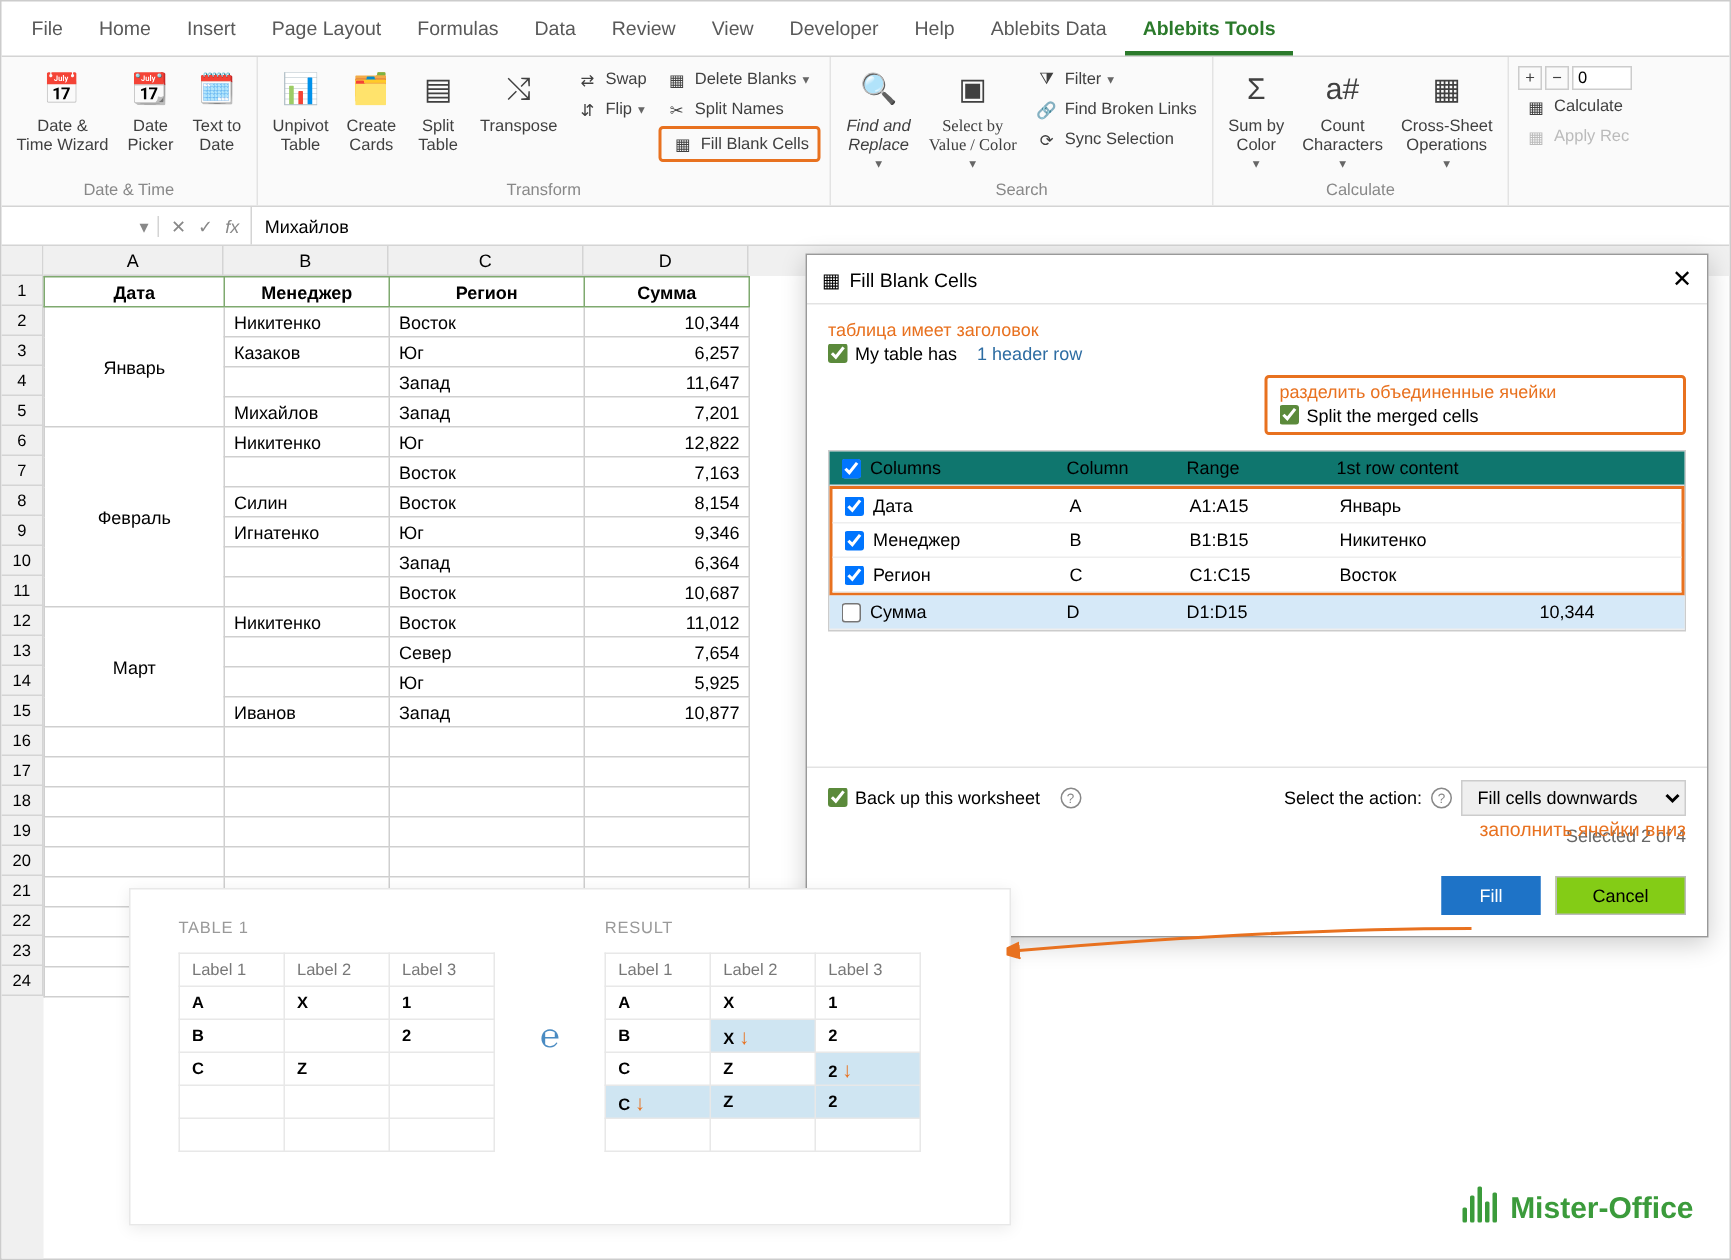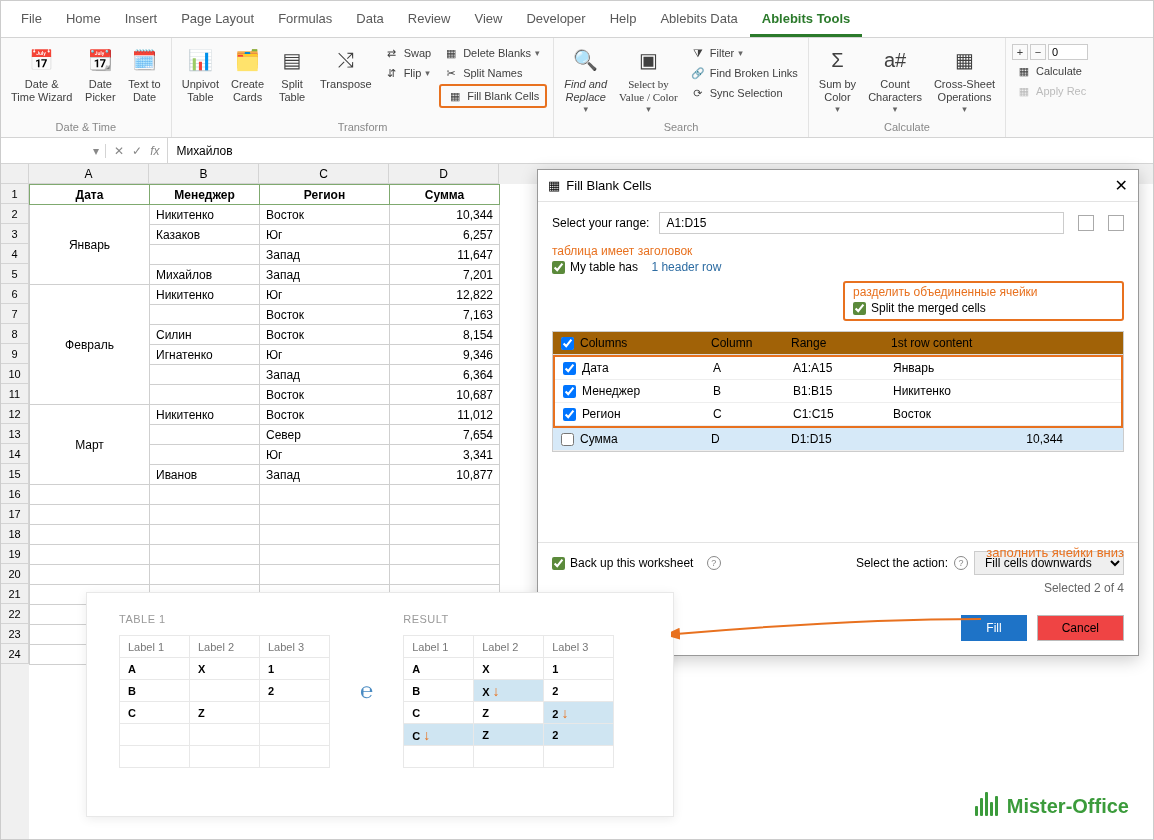--- a/index.html
+++ b/index.html
@@ -33,34 +33,34 @@
 .num { text-align:right; }
 .dialog { position:absolute; left:536px; top:168px; width:602px; background:#fff; border:1px solid #999; box-shadow:0 4px 16px rgba(0,0,0,0.2); font-size:12px; }
 .dialog-title { display:flex; align-items:center; justify-content:space-between; padding:6px 10px; border-bottom:1px solid #e3e3e3; font-size:13px; }
 .dialog-body { padding:10px 14px; }
 .orange-h { color:#e8711f; font-size:16px; margin-bottom:8px; }
 .range-row { display:flex; align-items:center; gap:10px; margin-bottom:10px; }
 .range-row input { flex:1; border:1px solid #ccc; padding:3px 6px; font-size:12px; }
 .opt-row { display:flex; gap:30px; margin-bottom:10px; align-items:flex-start; }
 .opt-col { flex:1; }
 .orange-note { color:#e8711f; font-size:12px; margin-bottom:2px; }
-.cbox { display:flex; align-items:center; gap:5px; }
+.cbox { display:flex; align-items:flex-start; gap:5px; }
 .cbox input { accent-color:#5b8a3b; }
 .link-like { color:#2d6ca2; text-decoration:none; }
 .cols-grid { border:1px solid #ccc; margin:8px 0 80px; }
-.cols-grid .hdr { display:flex; background:#a16207; border-bottom:1px solid #ddd; }
+.cols-grid .hdr { display:flex; background:#0f766e; border-bottom:1px solid #ddd; }
 .cols-grid .row { display:flex; border-bottom:1px solid #eee; }
 .cols-grid .row.sel { background:#d6e9f8; }
 .cols-grid .c { padding:4px 8px; }
 .c1 { width:150px; display:flex; align-items:center; gap:6px; } .c2{ width:80px; } .c3 { width:100px;} .c4 { flex:1; }
 .dlg-bottom { border-top:1px solid #e3e3e3; padding:8px 14px 4px; }
 .action-row { display:flex; align-items:center; justify-content:space-between; margin-bottom:6px; }
 .sel-row { text-align:right; color:#666; margin-bottom:20px; }
 .btn-row { display:flex; justify-content:flex-end; gap:10px; padding-bottom:10px; }
-.btn { padding:5px 24px; border:1px solid #bbb; background:#ef4444; cursor:pointer; font-size:12px; }
+.btn { padding:5px 24px; border:1px solid #bbb; background:#84cc16; cursor:pointer; font-size:12px; }
 .btn.primary { background:#1e73c7; color:#fff; border-color:#1e73c7; }
 .select-action select { border:1px solid #ccc; padding:3px 6px; font-size:12px; width:150px; }
 .help-ico { display:inline-flex; width:14px; height:14px; border:1px solid #888; border-radius:50%; align-items:center; justify-content:center; font-size:9px; color:#888; }
 .example-panel { position:absolute; left:85px; top:591px; width:588px; height:225px; background:#fff; border:1px solid #e8e8e8; box-shadow:0 2px 10px rgba(0,0,0,0.08); padding:20px 32px; font-size:11px; }
 .example-panel .hdr2 { color:#999; font-weight:400; letter-spacing:0.5px; margin-bottom:10px; font-size:11px; }
 .ex-tables { display:flex; gap:30px; align-items:flex-start; }
 table.ex { border-collapse:collapse; }
 table.ex td, table.ex th { border:1px solid #e8e8e8; width:70px; height:22px; padding:0 8px; font-size:11px; text-align:left; }
 table.ex th { font-weight:normal; color:#777; background:#fff; }
 table.ex .filled { background:#cfe5f2; font-weight:600; }
@@ -350,21 +350,21 @@
             <td class="num">11,012</td>
           </tr>
       <tr>
             <td></td>
             <td>Север</td>
             <td class="num">7,654</td>
           </tr>
       <tr>
             <td></td>
             <td>Юг</td>
-            <td class="num">3,341</td>
+            <td class="num">5,925</td>
           </tr>
       <tr>
             <td>Иванов</td>
             <td>Запад</td>
             <td class="num">10,877</td>
           </tr>
       <tr>
             <td></td>
             <td></td>
             <td></td>
@@ -425,26 +425,20 @@
 
 <div class="dialog">
   <div class="dialog-title">
     <span style="display:flex; align-items:center; gap:6px;">
         <span>▦</span>
         <span>Fill Blank Cells</span>
       </span>
     <span style="font-size:16px; cursor:pointer;">✕</span>
   </div>
   <div class="dialog-body">
-    <div class="range-row">
-      <span>Select your range:</span>
-      <input value="A1:D15" style="">
-      <span class="sel-icon"></span>
-      <span class="sel-icon"></span>
-    </div>
     <div class="opt-row">
       <div class="opt-col">
         <div class="orange-note">таблица имеет заголовок</div>
         <label class="cbox"><input type="checkbox" checked="" style=""><span>My table has</span>&nbsp;<a class="link-like">1 header row</a></label>
       </div>
       <div class="opt-col highlight-box" style="padding:2px 8px 4px;margin-top:37px;">
         <div class="orange-note">разделить объединенные ячейки</div>
         <label class="cbox">
             <input type="checkbox" checked="" style="">
             <span>Split the merged cells</span>

